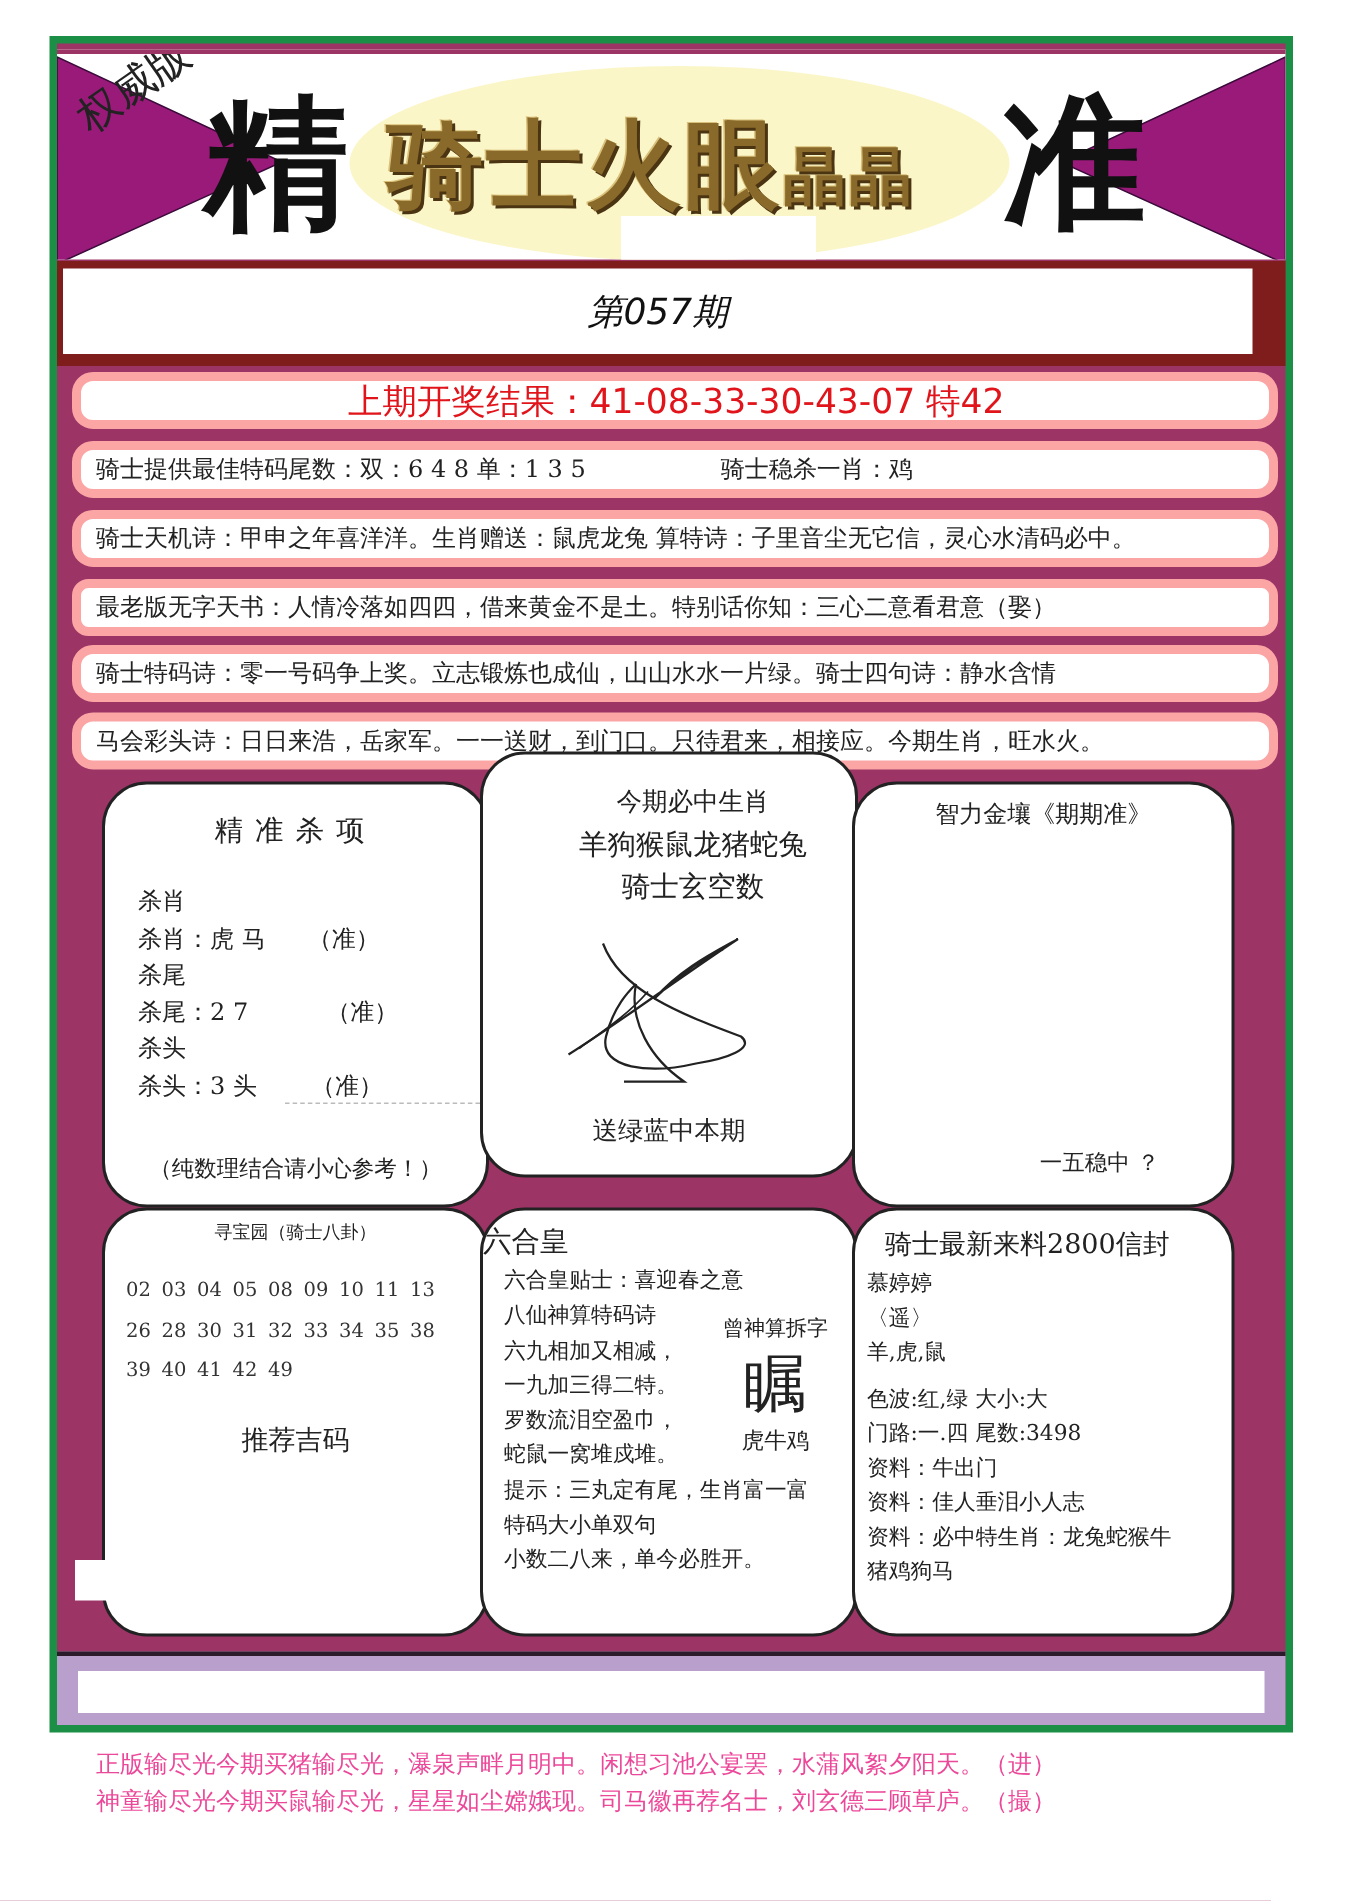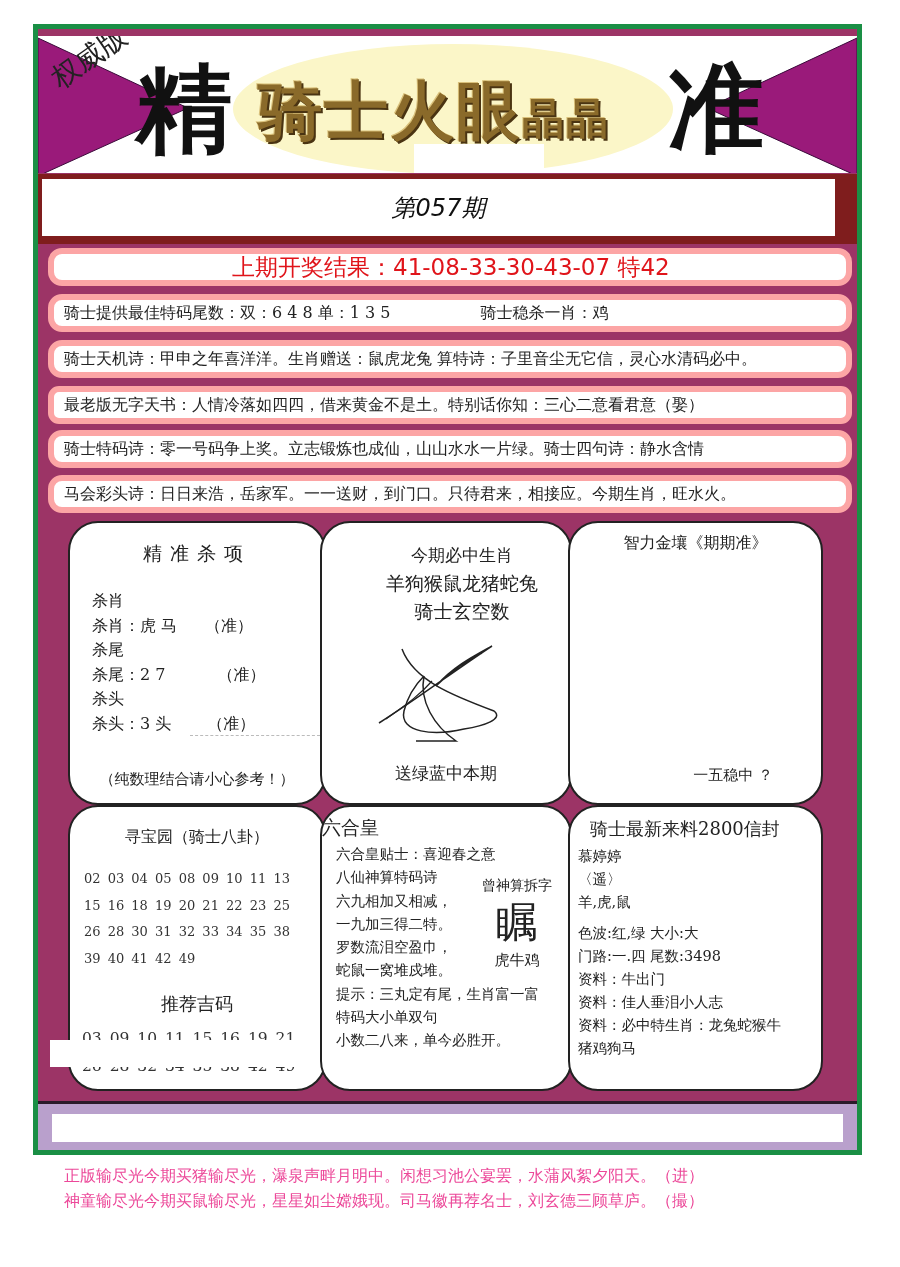--- a/index.html
+++ b/index.html
@@ -86,41 +86,41 @@
   .row.r5 { top: 446px; height: 38px; font-size: 16px; padding-left: 10px; }
   .gap { display: inline-block; width: 90px; }
 
   
   .card {
     position: absolute; background: #fff; border: 2px solid #222;
     border-radius: 30px; overflow: hidden;
     font-family: "DejaVu Serif", serif; color: #222;
   }
   .c1 { left: 30px; top: 492px; width: 258px; height: 284px; }
-  .c2 { left: 282px; top: 492px; width: 252px; height: 284px; padding-left: 32px; }
+  .c2 { left: 282px; top: 472px; width: 252px; height: 284px; padding-left: 32px; }
   .c3 { left: 530px; top: 492px; width: 255px; height: 284px; }
   .c4 { left: 30px; top: 776px; width: 258px; height: 286px; }
   .c5 { left: 282px; top: 776px; width: 252px; height: 286px; }
   .c6 { left: 530px; top: 776px; width: 255px; height: 286px; }
 
   .c1 .ttl { text-align: center; font-size: 19px; letter-spacing: 8px; margin-top: 18px; }
   .c1 .lines { margin: 22px 0 0 22px; font-size: 16px; line-height: 24.5px; }
   .c1 .lines .zhun { display: inline-block; margin-left: 28px; }
   .c1 .foot { position: absolute; left: 0; right: 0; bottom: 14px; text-align: center; font-size: 15px; }
   .c1 .dots { position: absolute; left: 120px; top: 212px; width: 130px; border-top: 1px dashed #bbb; }
 
   .c2 .txt { text-align: center; font-size: 17px; line-height: 28px; margin-top: 18px; }
   .c2 .txt .big { font-size: 19px; }
   .c2 svg { position: absolute; left: 52px; top: 118px; }
   .c2 .foot { position: absolute; left: 0; right: 0; bottom: 18px; text-align: center; font-size: 17px; }
 
   .c3 .ttl { text-align: center; font-size: 16px; margin-top: 10px; }
   .c3 .foot { position: absolute; right: 48px; bottom: 18px; font-size: 15px; margin-left: 36px; }
 
-  .c4 .ttl { text-align: center; font-size: 16px; margin-top: 20px; }
+  .c4 .ttl { text-align: center; font-size: 12px; margin-top: 6px; }
   .c4 .nums { margin: 18px 0 0 14px; font-size: 13px; line-height: 26.5px; color: #333; word-spacing: 3px; }
   .c4 .sub { text-align: center; font-size: 18px; margin-top: 20px; }
   .c4 .nums2 { margin: 8px 0 0 12px; font-size: 15.5px; line-height: 28px; color: #333; word-spacing: 3px; }
   .c4-mask { position: absolute; left: 50px; top: 1040px; width: 260px; height: 27px; background: #fff; }
 
   .c5 .ttl { text-align: left; font-size: 19px; margin-top: 8px; }
   .c5 .lines { margin: 2px 0 0 14px; font-size: 14.5px; line-height: 23.3px; }
   .c5 .side { position: absolute; left: 150px; top: 70px; width: 90px; text-align: center; }
   .c5 .side .h { font-size: 14px; }
   .c5 .side .glyph { font-size: 42px; line-height: 56px; font-family: "DejaVu Sans", sans-serif; }
@@ -215,29 +215,24 @@
 
     <div class="card c3">
       <div class="ttl">智力金壤《期期准》</div>
       <div class="foot">一五稳中 ？</div>
     </div>
 
     <div class="card c4">
       <div class="ttl">寻宝园（骑士八卦）</div>
       <div class="nums">
         <div>02 03 04 05 08 09 10 11 13</div>
-        <div>15 16 18 19 20 21 22 23 25</div>
         <div>26 28 30 31 32 33 34 35 38</div>
         <div>39 40 41 42 49</div>
       </div>
       <div class="sub">推荐吉码</div>
-      <div class="nums2">
-        <div>03 09 10 11 15 16 19 21</div>
-        <div>26 28 32 34 35 38 42 49</div>
-      </div>
     </div>
 
     <div class="card c5">
       <div class="ttl">六合皇</div>
       <div class="lines">
         <div>六合皇贴士：喜迎春之意</div>
         <div>八仙神算特码诗</div>
         <div>六九相加又相减，</div>
         <div>一九加三得二特。</div>
         <div>罗数流泪空盈巾，</div>

